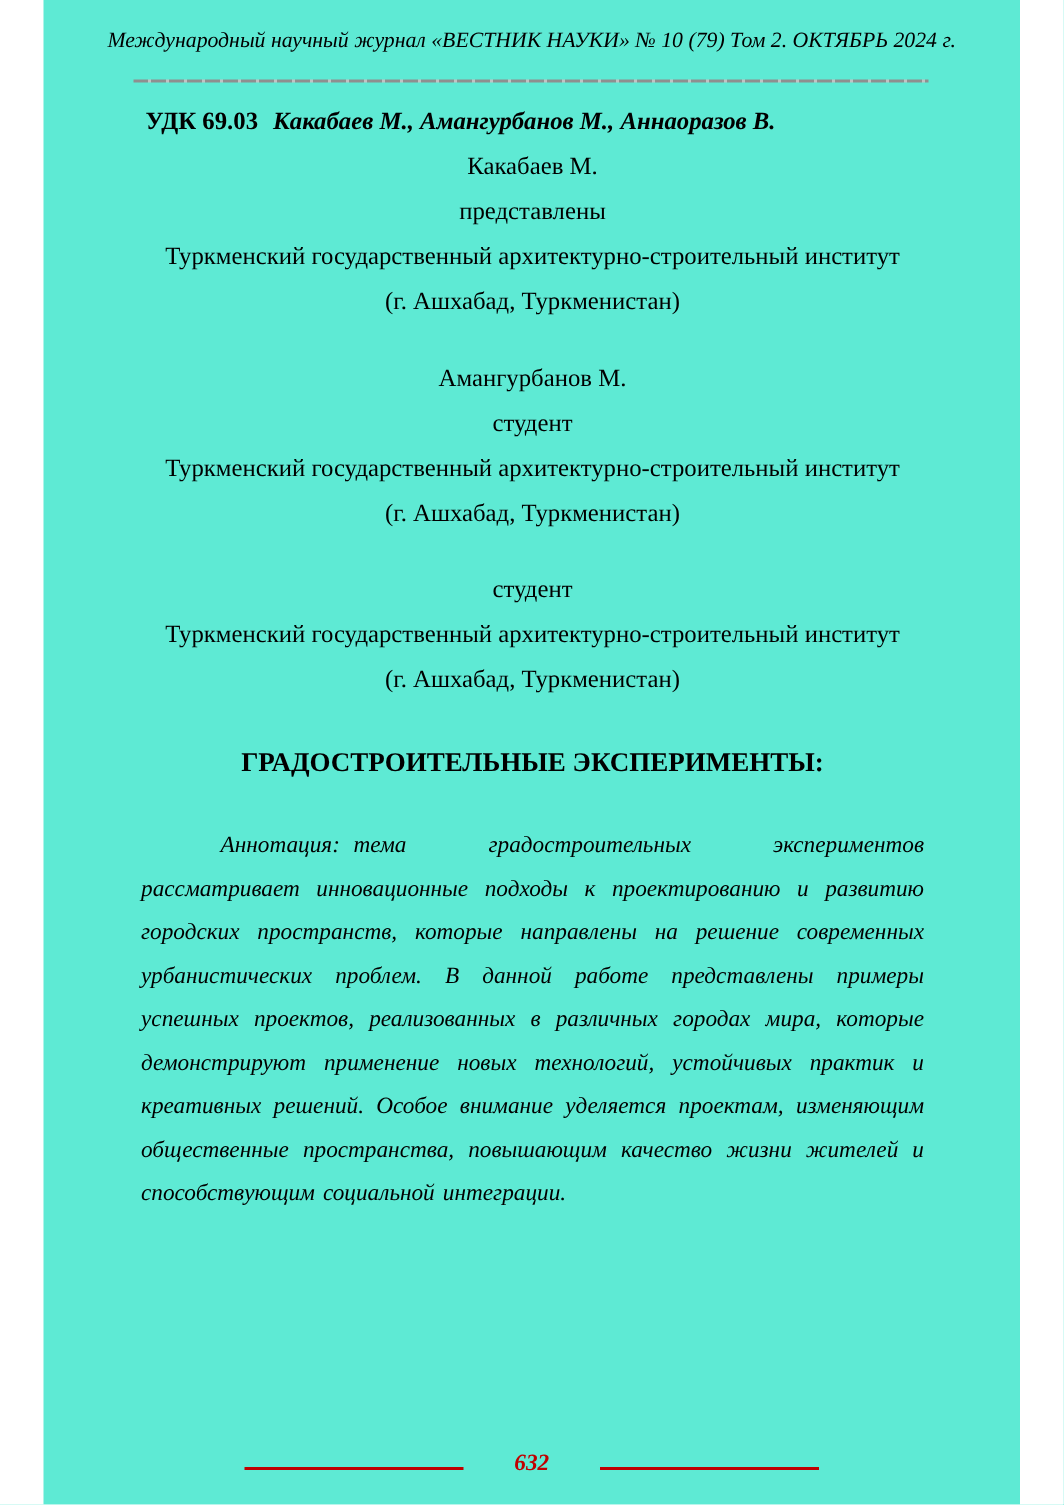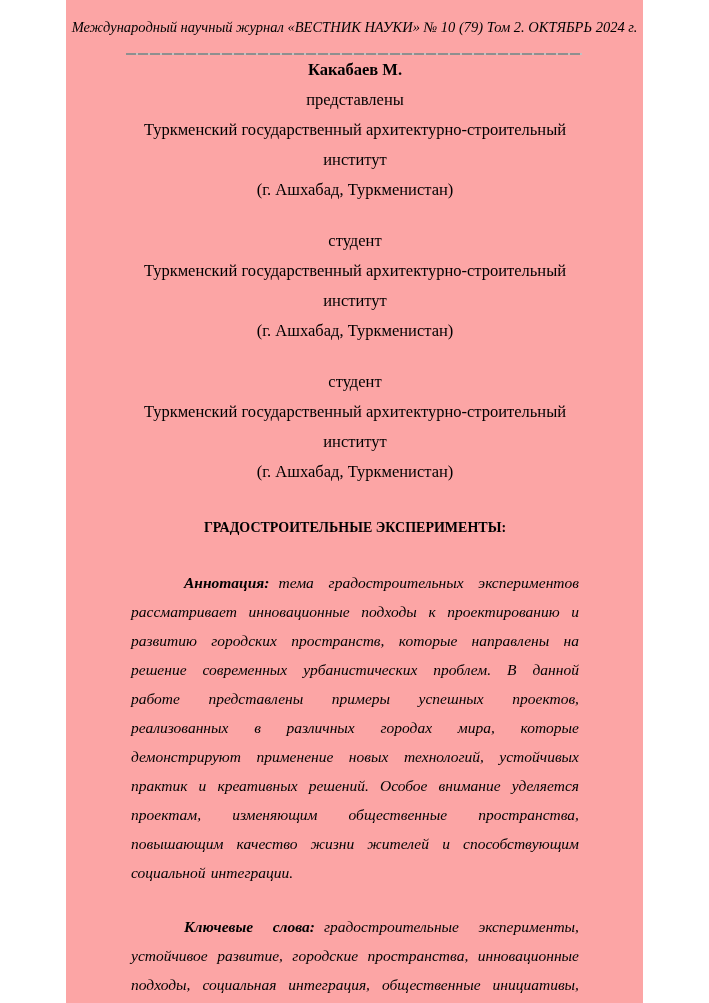--- a/index.html
+++ b/index.html
@@ -1,21 +1,21 @@
 <!DOCTYPE html>
 <html><head>
 <meta charset="utf-8">
 <style>
   html, body { margin: 0; padding: 0; background: #ffffff; }
   .page {
     position: relative;
-    width: 577px;
+    width: 651px;
     height: 1003px;
     margin: 0 auto;
-    background: #fca5a5;
+    background: #5eead4;
     font-family: "Liberation Serif", "DejaVu Serif", serif;
     color: #000000;
     overflow: hidden;
   }
   .journal-header {
     padding-top: 19px;
     text-align: center;
     font-style: italic;
     font-size: 14.5px;
     line-height: 17px;
@@ -34,40 +34,40 @@
     font-weight: bold;
   }
   .udc-label { font-weight: bold; margin-right: 10px; }
   .udc-authors { font-weight: bold; font-style: italic; }
   .author-block {
     text-align: center;
     font-size: 16.5px;
     line-height: 30px;
   }
   .author-block + .author-block { margin-top: 21px; }
-  .author-name { font-weight: bold; }
+  .author-name { font-weight: normal; }
   .article-title {
     margin-top: 26px;
     text-align: center;
     font-weight: bold;
-    font-size: 14px;
+    font-size: 18px;
     line-height: 29px;
   }
   .para {
     margin: 0;
     margin-top: 26px;
     text-align: justify;
     font-style: italic;
     font-size: 15.5px;
     line-height: 29px;
     text-indent: 53px;
     word-spacing: 1.5px;
   }
   .para.keywords { margin-top: 25px; }
-  .para-label { font-weight: bold; margin-right: 9px; }
+  .para-label { font-weight: normal; margin-right: 9px; }
   .footer {
     position: absolute;
     left: 0;
     right: 0;
     bottom: 18px;
     display: flex;
     align-items: center;
     justify-content: center;
   }
   .footer-rule {
@@ -89,44 +89,50 @@
 <body>
 
 <div class="page">
 
   <div class="journal-header">Международный научный журнал «ВЕСТНИК НАУКИ» № 10 (79) Том 2. ОКТЯБРЬ 2024 г.</div>
 
   <div class="header-rule"></div>
 
   <div class="body-col">
 
+    <p class="udc-line"><span class="udc-label">УДК 69.03</span><span class="udc-authors">Какабаев М., Амангурбанов М., Аннаоразов В.</span></p>
 
     <div class="author-block">
       <div class="author-name">Какабаев М.</div>
       <div class="author-role">представлены</div>
       <div class="author-affiliation">Туркменский государственный архитектурно-строительный институт</div>
       <div class="author-location">(г. Ашхабад, Туркменистан)</div>
     </div>
 
     <div class="author-block">
+      <div class="author-name">Амангурбанов М.</div>
       <div class="author-role">студент</div>
       <div class="author-affiliation">Туркменский государственный архитектурно-строительный институт</div>
       <div class="author-location">(г. Ашхабад, Туркменистан)</div>
     </div>
 
     <div class="author-block">
       <div class="author-role">студент</div>
       <div class="author-affiliation">Туркменский государственный архитектурно-строительный институт</div>
       <div class="author-location">(г. Ашхабад, Туркменистан)</div>
     </div>
 
     <div class="article-title">
       <div>ГРАДОСТРОИТЕЛЬНЫЕ ЭКСПЕРИМЕНТЫ:</div>
     </div>
 
     <p class="para abstract"><span class="para-label">Аннотация:</span><span>тема градостроительных экспериментов рассматривает инновационные подходы к проектированию и развитию городских пространств, которые направлены на решение современных урбанистических проблем. В данной работе представлены примеры успешных проектов, реализованных в различных городах мира, которые демонстрируют применение новых технологий, устойчивых практик и креативных решений. Особое внимание уделяется проектам, изменяющим общественные пространства, повышающим качество жизни жителей и способствующим социальной интеграции.</span></p>
 
-    <p class="para keywords"><span class="para-label">Ключевые слова:</span><span>градостроительные эксперименты, устойчивое развитие, городские пространства, инновационные подходы, социальная интеграция, общественные инициативы, проектирование.</span></p>
 
   </div>
 
+  <div class="footer">
+    <div class="footer-rule"></div>
+    <div class="page-number">632</div>
+    <div class="footer-rule"></div>
+  </div>
 
 </div>
 
 </body></html>

